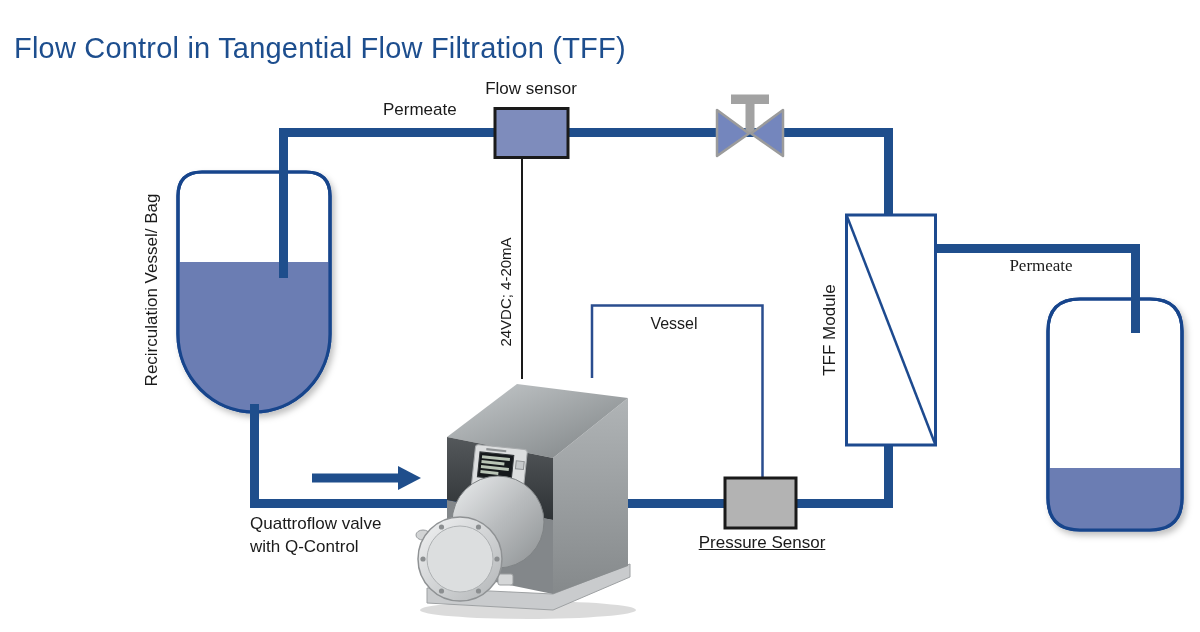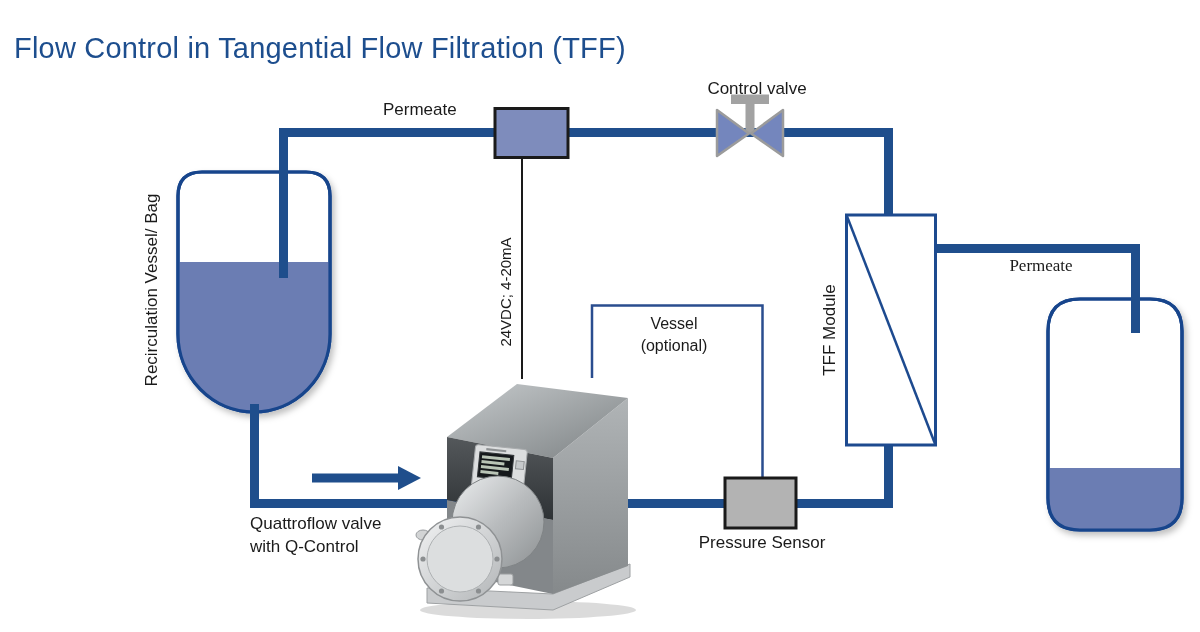--- a/index.html
+++ b/index.html
@@ -137,36 +137,35 @@
       <circle cx="441.5" cy="591" r="2.6" fill="#8b8e90"></circle>
       <circle cx="478.5" cy="591" r="2.6" fill="#8b8e90"></circle>
     </g>
   </g>
 </svg>
 
 <h1 class="title">Flow Control in Tangential Flow Filtration (TFF)</h1>
 
 <div class="lbl" style="left:383px;top:100px;width:110px;">Permeate</div>
 
+<div class="lbl center" style="left:456px;top:79px;width:150px;">Flow sensor</div>
 
-<div class="lbl center" style="left:682px;top:79px;width:150px;">Control valve</div>
 
 <div class="lbl rot" style="left:152px;top:290px;">Recirculation Vessel/ Bag</div>
 
 <div class="lbl rot small" style="left:506px;top:292px;">24VDC; 4-20mA</div>
 
 <div class="lbl center psig" style="left:599px;top:313px;width:150px;">
   <div>Vessel</div>
-  <div>(optional)</div>
 </div>
 
 <div class="lbl rot" style="left:830px;top:330px;">TFF Module</div>
 
 <div class="lbl center" style="left:966px;top:256px;width:150px;font-family:Liberation Serif, serif;">Permeate</div>
 
 <div class="lbl pumplbl" style="left:250px;top:512px;">
   <div>Quattroflow valve</div>
   <div>with Q-Control</div>
 </div>
 
-<div class="lbl center" style="left:687px;top:533px;width:150px;">Pressure Sensor</div>
+<div class="lbl center" style="left:687px;top:533px;width:150px;text-decoration:underline;">Pressure Sensor</div>
 
 </div>
 
 </body></html>

